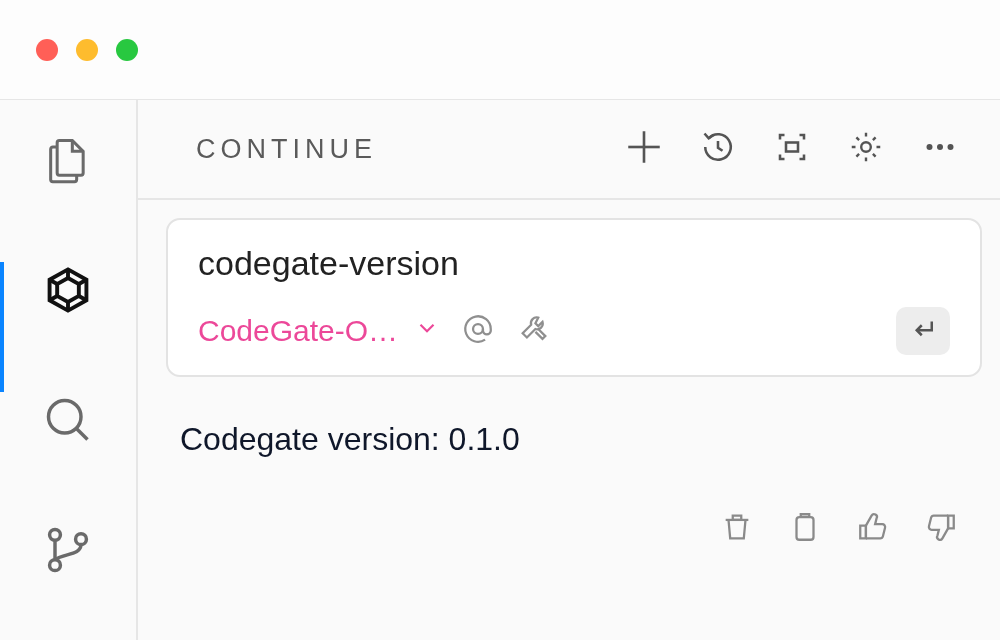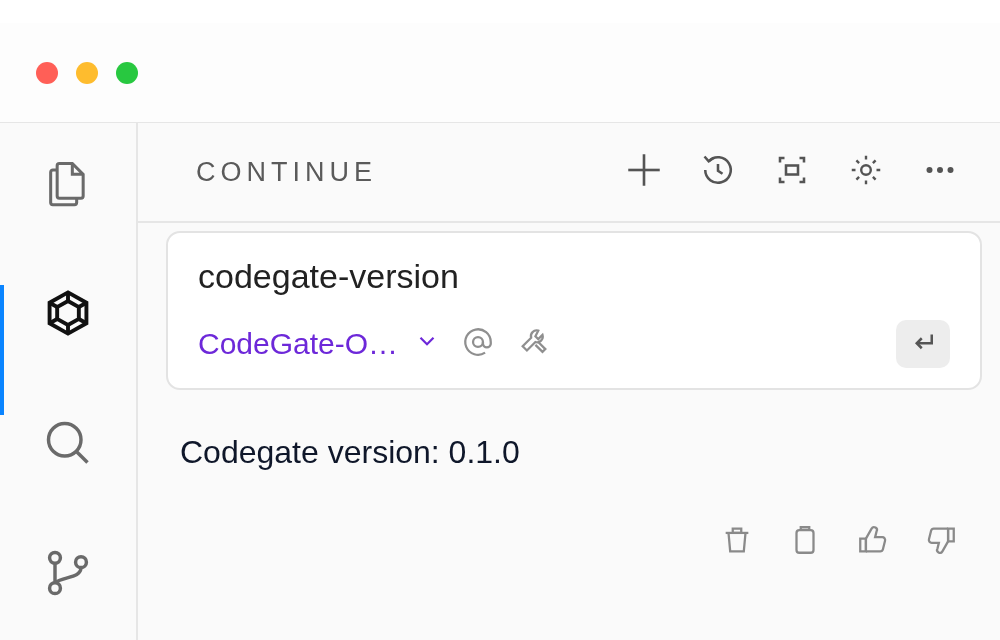--- a/index.html
+++ b/index.html
@@ -3,21 +3,20 @@
 <meta charset="utf-8">
 <style>
   * { box-sizing: border-box; margin: 0; padding: 0; }
   html, body { width: 1000px; height: 640px; font-family: -apple-system, BlinkMacSystemFont, "Segoe UI", Helvetica, Arial, sans-serif; background: #fff; overflow: hidden; }
   
   .window {
     width: 1000px;
     height: 486px;
     background: #fafafa;
     position: relative;
-    margin-top: 23px;
   }
   
   .titlebar {
     height: 100px;
     display: flex;
     align-items: center;
     padding-left: 36px;
     gap: 18px;
     border-bottom: 1px solid #e6e6e6;
     background: #fdfdfd;
@@ -91,21 +90,21 @@
   }
   .header-actions .icon-btn {
     width: 40px; height: 40px;
     display: flex; align-items: center; justify-content: center;
     cursor: pointer;
   }
   .header-actions svg { width: 36px; height: 36px; }
   .plus-btn svg { width: 42px; height: 42px; }
   
   .chat-area {
-    padding: 8px 18px 0 28px;
+    padding: 18px 18px 0 28px;
   }
   
   .input-card {
     background: #fff;
     border: 2px solid #e3e3e3;
     border-radius: 14px;
     padding: 24px 30px 20px 30px;
   }
   .input-text {
     font-size: 34px;
@@ -117,21 +116,21 @@
     display: flex;
     align-items: center;
     gap: 20px;
     color: #9a9a9a;
   }
   .model-select {
     display: flex;
     align-items: center;
     gap: 16px;
     font-size: 30px;
-    color: #6d28d9;
+    color: #ec4899;
     cursor: pointer;
   }
   .model-select svg { width: 26px; height: 26px; }
   .row-icon {
     width: 36px; height: 36px;
     display:flex; align-items:center; justify-content:center;
     color: #8f8f8f;
     cursor: pointer;
   }
   .row-icon svg { width: 34px; height: 34px; }

